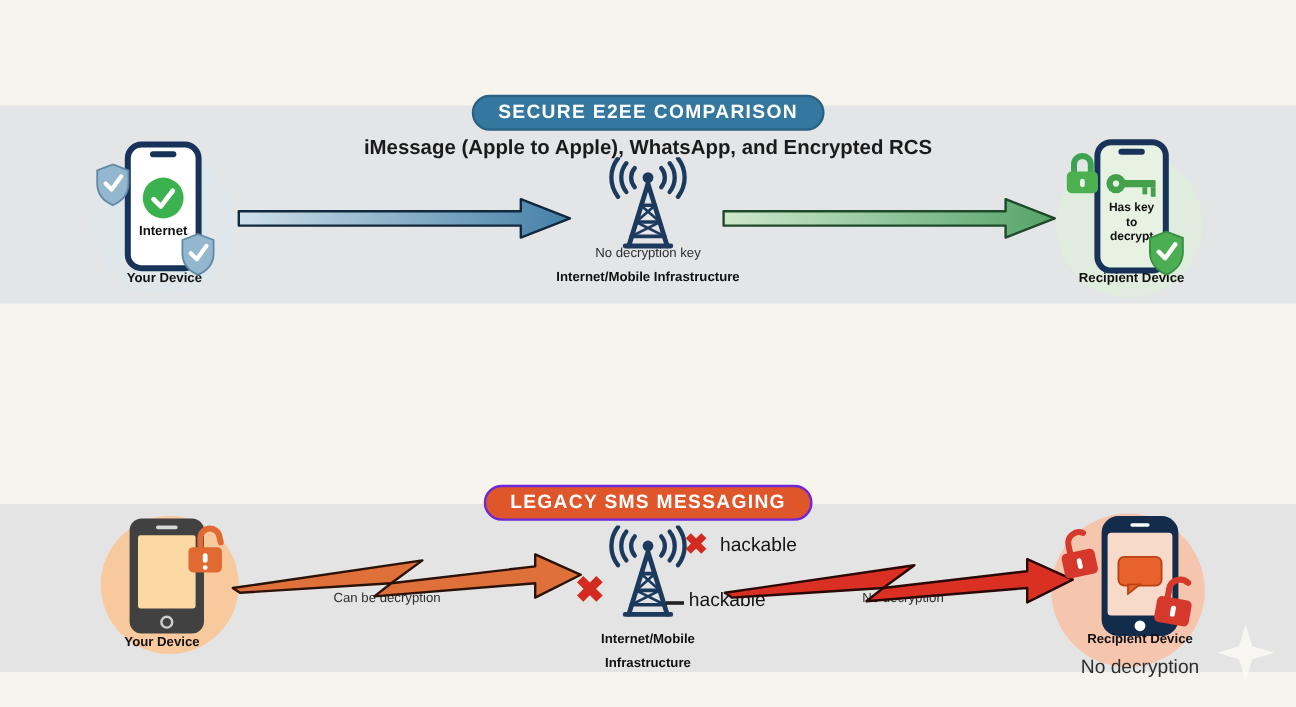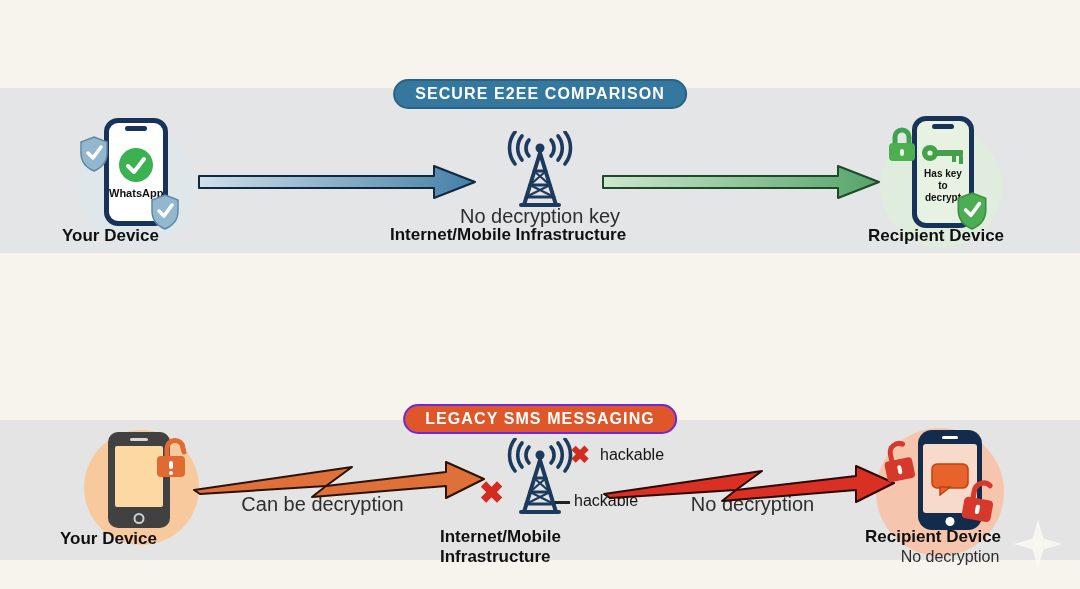--- a/index.html
+++ b/index.html
@@ -23,23 +23,23 @@
     padding:4px 20px;border-radius:17px;white-space:nowrap;z-index:3;
   }
   .badge-secure{top:79px;background:#35789f;border:2px solid #2a6283;}
   .badge-legacy{top:404px;background:#e0562b;border:2px solid #6d28d9;}
   .subtitle{
     position:absolute;top:113px;left:0;width:1080px;text-align:center;
     font-size:17px;font-weight:bold;color:#1b1b1b;z-index:2;
   }
   .halo{position:absolute;border-radius:50%;z-index:1;}
   .device-label{
-    position:absolute;text-align:left;font-weight:bold;font-size:17px;color:#101010;z-index:2;
-  }
-  .note-label{position:absolute;text-align:center;font-size:20px;color:#2e2e2e;z-index:2;}
+    position:absolute;text-align:center;font-weight:bold;font-size:11px;color:#101010;z-index:2;
+  }
+  .note-label{position:absolute;text-align:center;font-size:11px;color:#2e2e2e;z-index:2;}
   .phone{position:absolute;box-sizing:border-box;z-index:2;}
   .phone-modern{border:5px solid #17335a;border-radius:14px;}
   .notch{position:absolute;top:3px;left:50%;transform:translateX(-50%);
     width:22px;height:5px;background:#17335a;border-radius:3px;}
   .enc-text{position:absolute;top:64px;left:0;width:100%;text-align:center;
     font-size:11px;font-weight:bold;color:#111;}
   .key-text{position:absolute;top:47px;left:2px;right:2px;text-align:center;
     font-size:10px;font-weight:bold;color:#111;line-height:12px;}
   .check-circle{position:absolute;top:25px;left:50%;transform:translateX(-50%);
     width:34px;height:34px;border-radius:50%;background:#3cb14f;}
@@ -66,30 +66,31 @@
 </head>
 <body>
 
 <div class="canvas">
 
   <div class="band band-top"></div>
   <div class="band band-bottom"></div>
 
 
   <div class="badge badge-secure">SECURE E2EE COMPARISON</div>
+  <div class="subtitle">iMessage (Apple to Apple), WhatsApp, and Encrypted RCS</div>
 
   <div class="halo" style="left:78px;top:128px;width:118px;height:118px;background:#dfe7eb;"></div>
   <div class="phone phone-modern" style="left:104px;top:118px;width:64px;height:108px;background:#fff;">
     <div class="notch"></div>
     <div class="check-circle">
       <svg width="34" height="34" viewBox="0 0 34 34">
           <polyline points="9,18 15,24 25,11" fill="none" stroke="#fff" stroke-width="4" stroke-linecap="round" stroke-linejoin="round"></polyline>
         </svg>
     </div>
-    <div class="enc-text">WhatsApp</div>
+    <div class="enc-text">Internet</div>
   </div>
   <div class="abs icon" style="left:79px;top:136px;">
     <svg width="30" height="36" viewBox="0 0 30 36">
       <path d="M15 1 L28 6 V17 C28 26 22 32 15 35 C8 32 2 26 2 17 V6 Z" fill="#93b7ce" stroke="#6289a3" stroke-width="1.5"></path>
       <polyline points="9,17 14,22 22,11" fill="none" stroke="#fff" stroke-width="3.5" stroke-linecap="round" stroke-linejoin="round"></polyline>
     </svg>
   </div>
   <div class="abs icon" style="left:150px;top:194px;">
     <svg width="30" height="36" viewBox="0 0 30 36">
       <path d="M15 1 L28 6 V17 C28 26 22 32 15 35 C8 32 2 26 2 17 V6 Z" fill="#93b7ce" stroke="#6289a3" stroke-width="1.5"></path>

